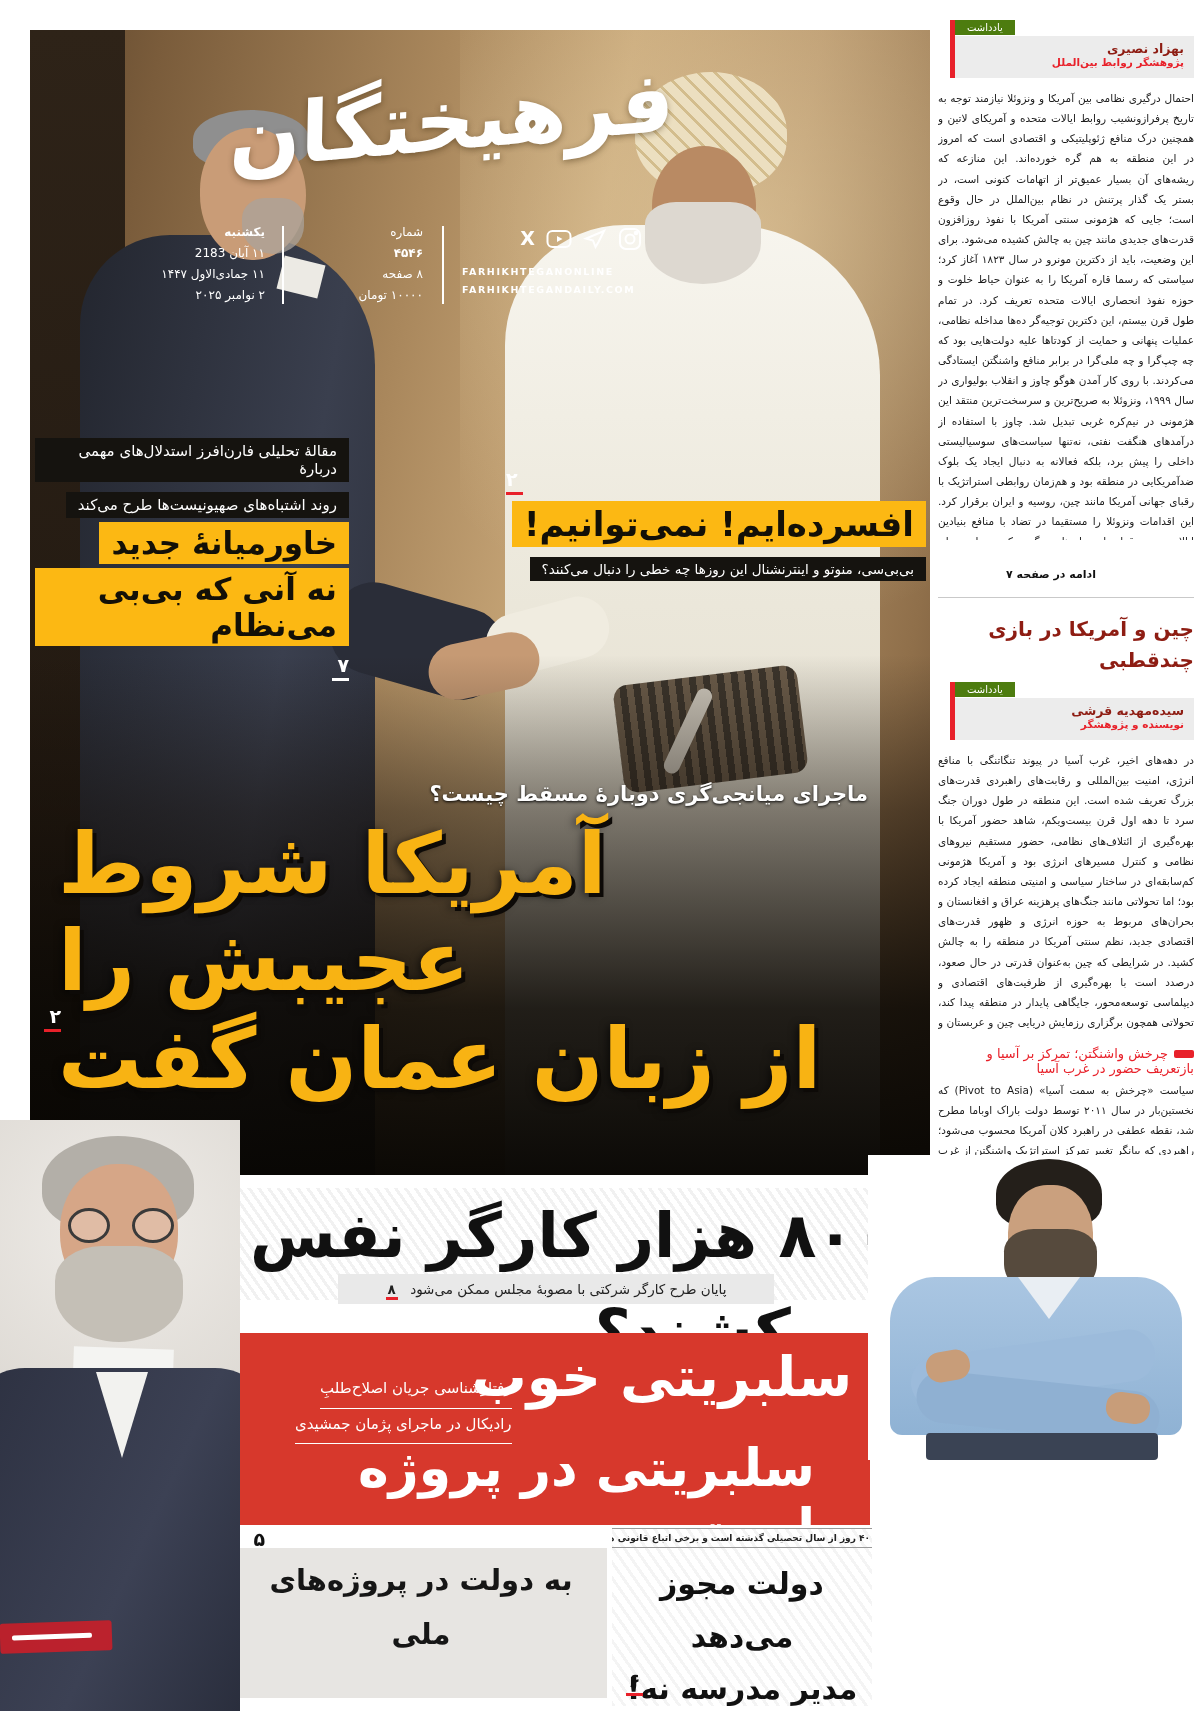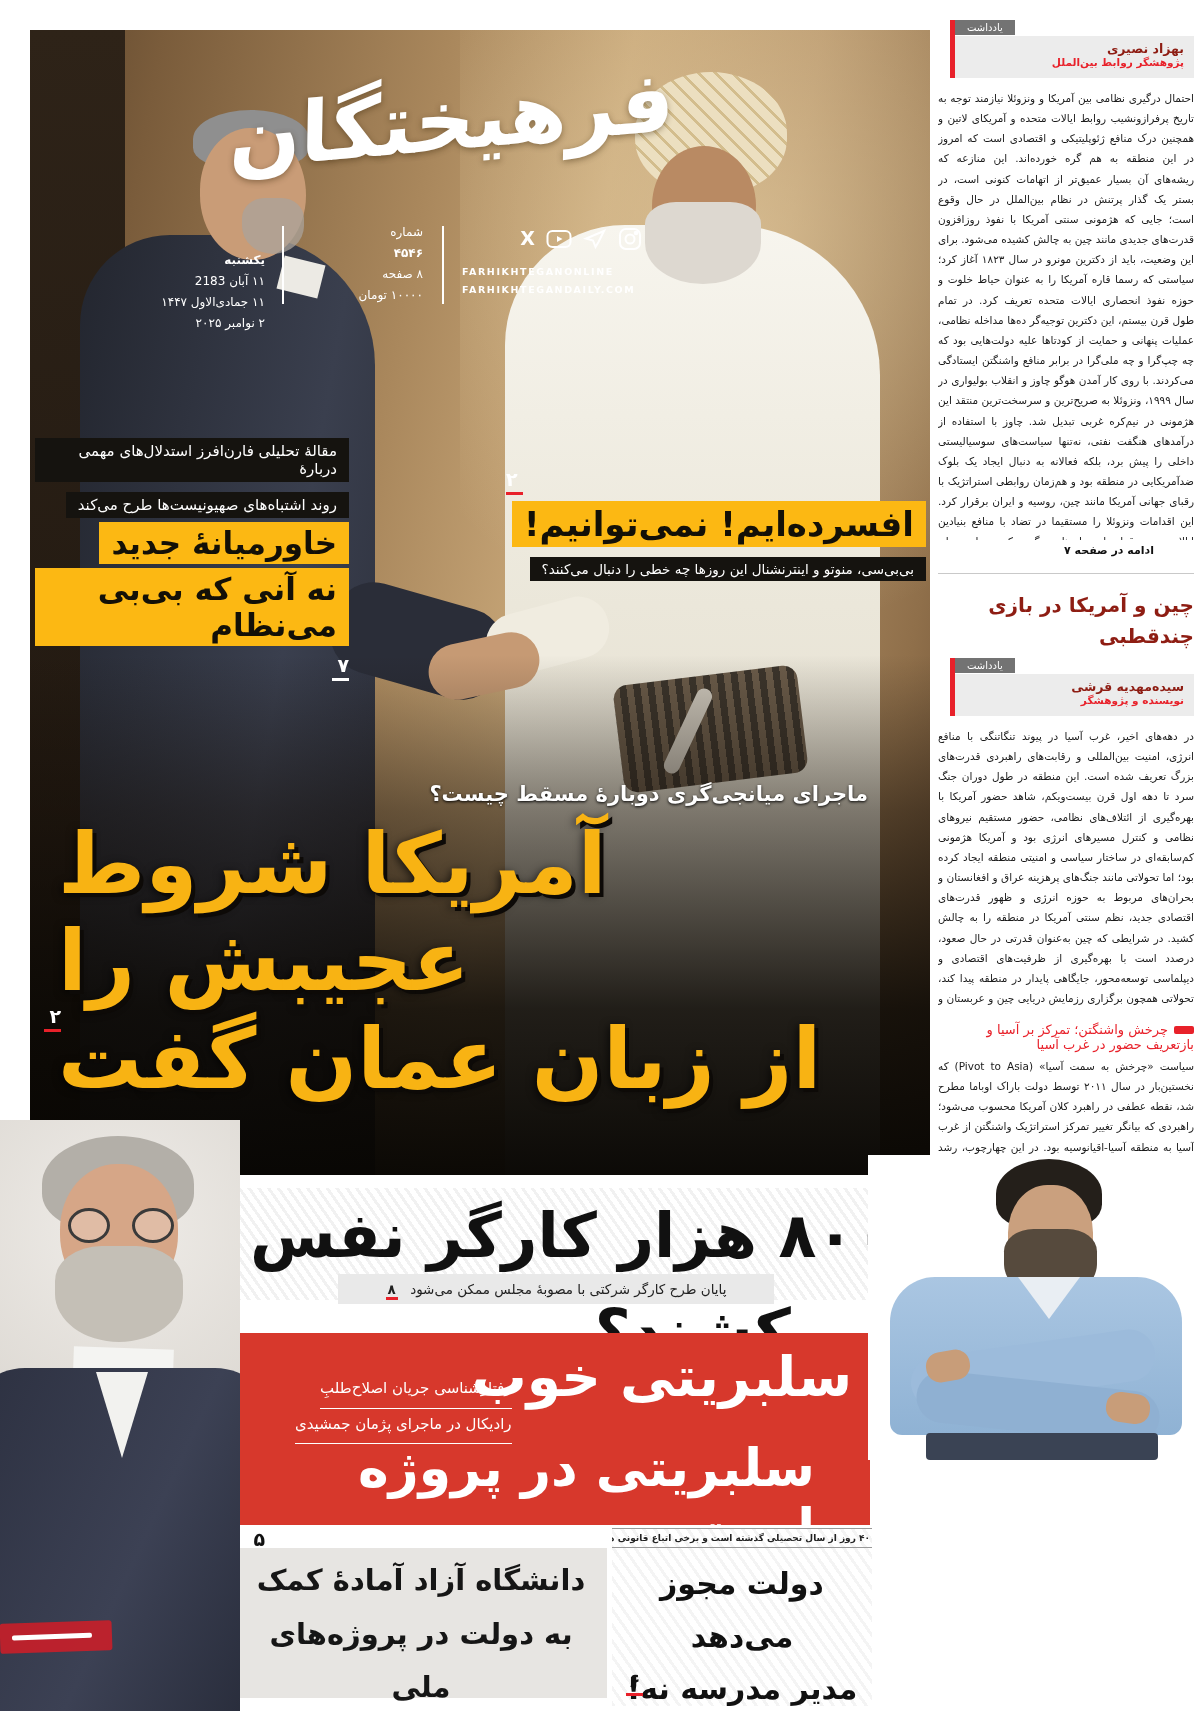--- a/index.html
+++ b/index.html
@@ -33,21 +33,21 @@
   .m2-khanjar{left:650px;top:655px;width:16px;height:92px;background:#cfc9bd;transform:rotate(25deg);border-radius:8px;}
   .m2-sleeve{left:455px;top:575px;width:125px;height:62px;background:#f0ece0;border-radius:30px;transform:rotate(-15deg);}
   .hands{left:398px;top:608px;width:112px;height:56px;background:#c69a74;border-radius:30px;transform:rotate(-12deg);}
   .hero .shade{left:0;right:0;bottom:0;height:520px;
         background:linear-gradient(180deg,rgba(20,14,8,0) 0%,rgba(20,14,8,.5) 30%,rgba(12,9,5,.9) 68%,rgba(8,6,3,.98) 100%);}
 
   
   .logo{left:225px;top:40px;width:420px;text-align:center;color:#fff;font-size:84px;font-weight:bold;
         transform:rotate(-5deg) skewX(-6deg);text-shadow:0 2px 6px rgba(60,40,10,.45);}
   .mast{color:#fff;font-size:12px;line-height:1.75;}
-  .mast-date{left:70px;top:192px;width:165px;margin-top:28px;}
+  .mast-date{left:70px;top:192px;width:165px;}
   .mast-sep1{left:252px;top:196px;width:2px;height:78px;background:#fff;}
   .mast-sep2{left:412px;top:196px;width:2px;height:78px;background:#fff;}
   .mast-issue{left:278px;top:192px;width:115px;text-align:right;}
   .issue-num{letter-spacing:9px;font-weight:bold;}
   .mast-social{left:432px;top:192px;width:180px;}
   .soc-row{display:flex;gap:11px;align-items:center;margin-bottom:8px;}
   .soc-row svg{display:block;}
   .latin{font-size:9.5px;letter-spacing:1.6px;font-weight:bold;line-height:1.9;direction:ltr;text-align:left;}
 
   
@@ -69,29 +69,29 @@
   .blk-main .big{font-size:84px;font-weight:bold;color:#f8b313;line-height:1.16;
         text-shadow:4px 4px 0 #0d0a07,-2px 2px 8px rgba(0,0,0,.65);}
   .hero .pg2{left:14px;top:975px;}
 
   
   .col{left:938px;top:14px;width:256px;}
   .a-title{color:#8e1d13;font-weight:bold;font-size:20.5px;line-height:1.55;text-align:right;}
   .a-title.one{font-size:20px;}
   .byline{position:relative;background:#ececec;height:42px;margin:22px 0 10px 12px;}
   .byline .bar{position:absolute;left:0;top:-16px;bottom:0;width:5px;background:#e8212a;}
-  .byline .tab{position:absolute;left:5px;top:-16px;background:#737373;color:#fff;font-size:10px;padding:2px 12px;}
+  .byline .tab{position:absolute;left:5px;top:-16px;background:#4d7c0f;color:#fff;font-size:10px;padding:2px 12px;}
   .byline .who{padding:5px 10px 0 0;text-align:right;}
   .byline .nm{color:#8e1d13;font-weight:bold;font-size:12.5px;display:block;}
   .byline .rl{color:#e8212a;font-size:10.5px;font-weight:bold;display:block;}
   .a-body{font-size:10.5px;line-height:1.92;text-align:justify;color:#1b1b1b;overflow:hidden;}
   .a-body.b1{height:452px;}
   .a-body.b2a{height:288px;}
   .a-body.b2b{height:106px;}
-  .a-cont{font-weight:bold;font-size:11px;color:#111;text-align:right;padding:4px 40px 0 10px;}
+  .a-cont{font-weight:bold;font-size:11px;color:#111;text-align:center;padding:4px 40px 0 10px;margin-top:24px;}
   .divider{height:1px;background:#c9c9c9;margin:16px 0;}
   .sub-red{color:#e8212a;font-weight:normal;font-size:13px;margin:8px 0 4px;text-align:right;}
   .sub-red .mk{display:inline-block;width:20px;height:8px;background:#e8212a;margin-left:6px;border-radius:2px;}
 
   
   .band800{left:140px;top:1188px;width:752px;height:112px;text-align:right;
         background:repeating-linear-gradient(55deg,#f1f1f1 0 3px,#ffffff 3px 8px);}
   .band800 .h{font-size:62px;font-weight:bold;color:#111;line-height:1.55;padding-left:6px;}
   .sub800{left:338px;top:1274px;width:436px;height:30px;background:#e9e9e9;text-align:center;
         font-size:13.5px;color:#222;line-height:30px;}
@@ -288,21 +288,20 @@
     <span>رفتارشناسی جریان اصلاح‌طلبِ</span><br>
     <span>رادیکال در ماجرای پژمان جمشیدی</span>
   </div>
   <div class="h2">سلبریتی در پروژه است</div>
 </div>
 <div class="abs pg5">
   <span class="pnum dark">۵</span>
 </div>
 
 <div class="abs azad">
-  <div class="h">دانشگاه آزاد آمادهٔ کمک</div>
   <div class="h">به دولت در پروژه‌های ملی</div>
 
 </div>
 
 <div class="abs school">
   <div class="k">۴۰ روز از سال تحصیلی گذشته است و برخی اتباع قانونی هنوز ثبت‌نام نشده‌اند</div>
   <div class="h">دولت مجوز می‌دهد</div>
   <div class="h" style="margin-top:0;">مدیر مدرسه نه!</div>
   <div class="pg6">
     <span class="pnum dark">۶</span>

